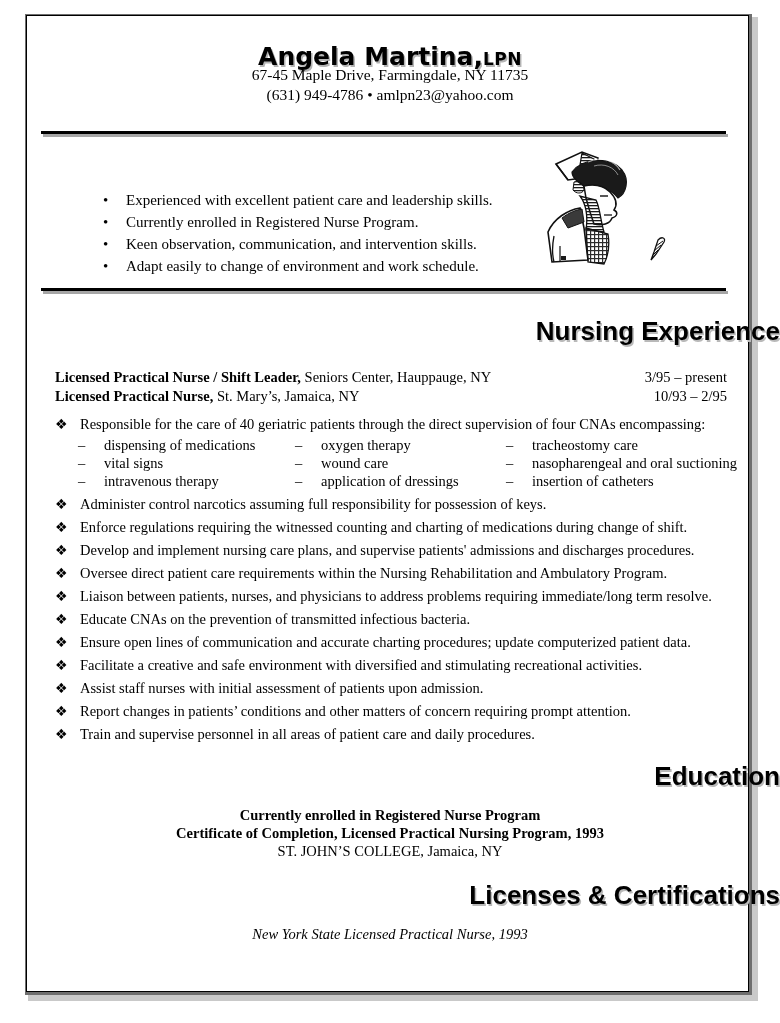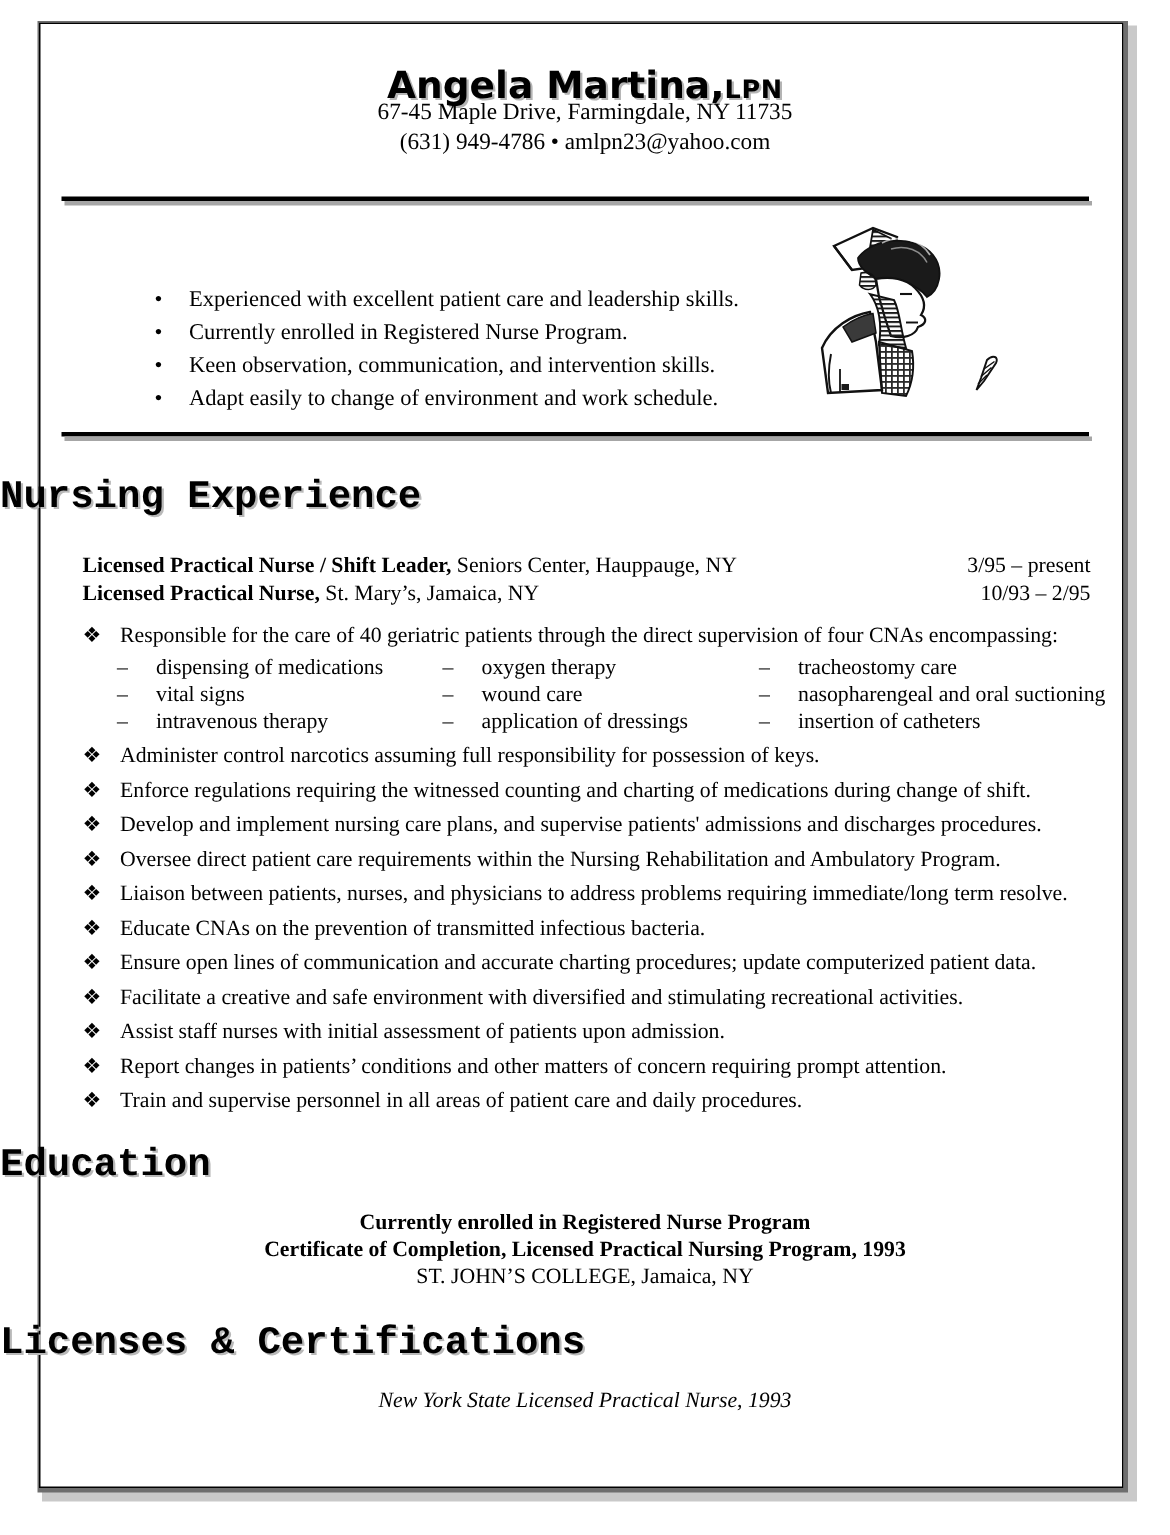--- a/index.html
+++ b/index.html
@@ -148,22 +148,22 @@
     top: 142px;
     width: 150px;
     height: 140px;
   }
 
   
   .section-heading {
     position: absolute;
     left: 0;
     width: 780px;
-    text-align: left;
-    font-family: Liberation Mono, monospace;
+    text-align: right;
+    font-family: Liberation Sans, sans-serif;
     font-weight: bold;
     text-shadow: 1.5px 1.5px 0 #b9b9b9;
     line-height: 1;
   }
   .heading-exp { top: 318px; font-size: 26px; }
   .heading-edu { top: 763px; font-size: 26px; }
   .heading-lic { top: 882px; font-size: 26px; }
 
   
   .job {

